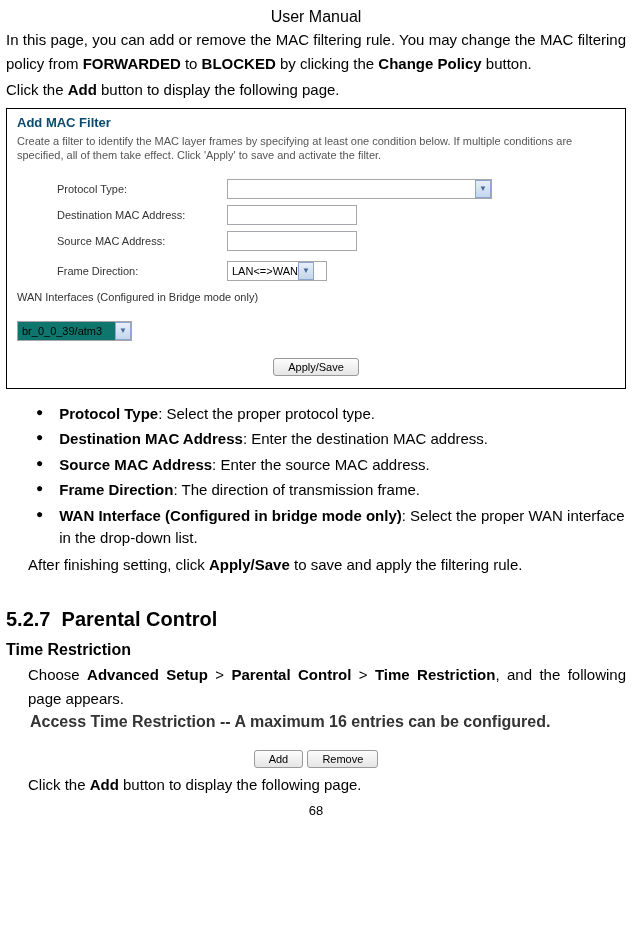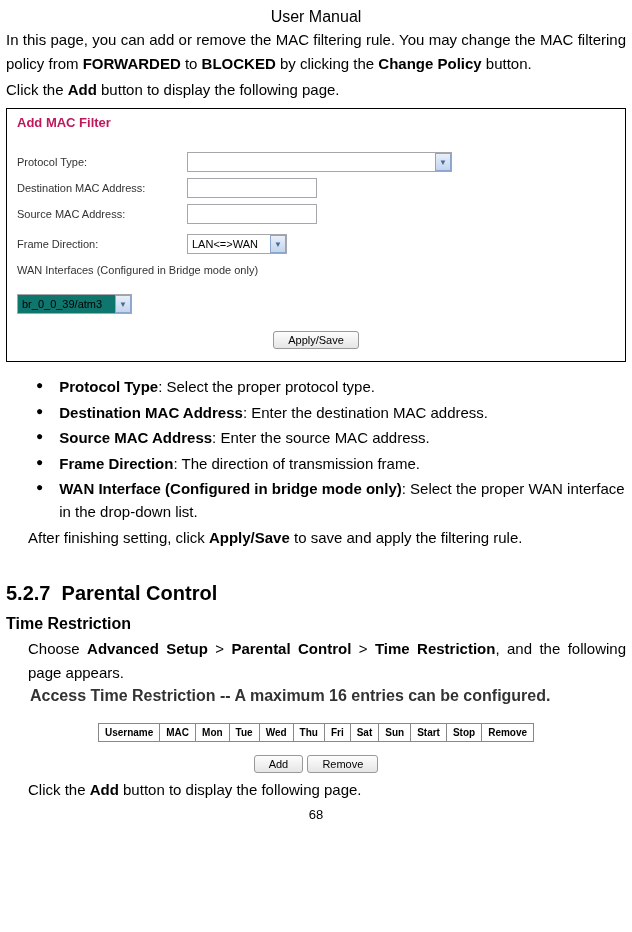--- a/index.html
+++ b/index.html
@@ -32,34 +32,35 @@
     .screenshot-box {
       border: 1px solid #000;
       margin: 6px 0 14px 0;
       padding: 6px 10px;
       background: #fff;
     }
     .sc-title {
       font-family: Tahoma, sans-serif;
       font-size: 13px;
       font-weight: bold;
-      color: #be185d;
-      margin-bottom: 22px;
+      color: #0c4a6e;
+      margin-bottom: 4px;
     }
     .sc-desc {
       font-family: Tahoma, sans-serif;
       font-size: 11px;
       color: #555;
       line-height: 1.3;
       margin-bottom: 16px;
     }
     .sc-row {
       display: flex;
       align-items: center;
       margin-bottom: 6px;
+      margin-left: 40px;
     }
     .sc-label {
       font-family: Tahoma, sans-serif;
       font-size: 11px;
       color: #333;
       width: 170px;
     }
     .sc-select {
       font-family: Tahoma, sans-serif;
       font-size: 11px;
@@ -84,21 +85,20 @@
     .sc-select-sm {
       font-family: Tahoma, sans-serif;
       font-size: 11px;
       border: 1px solid #a7a6aa;
       background: #fff;
       height: 20px;
       padding: 0 4px;
       width: 100px;
       display: flex;
       align-items: center;
-      justify-content: space-between;
     }
     .sc-select-sm2 {
       font-family: Tahoma, sans-serif;
       font-size: 11px;
       border: 1px solid #a7a6aa;
       background: #0f766e;
       height: 20px;
       padding: 0 4px;
       width: 115px;
       display: flex;
@@ -209,20 +209,21 @@
 <div class="intro-text">
   <span>In this page, you can add or remove the MAC filtering rule. You may change the MAC filtering policy from </span><b>FORWARDED</b><span> to </span><b>BLOCKED</b><span> by clicking the </span><b>Change Policy</b><span> button.</span>
 </div>
 
 <div class="intro-text2">
   <span>Click the </span><b>Add</b><span> button to display the following page.</span>
 </div>
 
 <div class="screenshot-box">
   <div class="sc-title">Add MAC Filter</div>
+  <div class="sc-desc">Create a filter to identify the MAC layer frames by specifying at least one condition below. If multiple conditions are specified, all of them take effect. Click 'Apply' to save and activate the filter.</div>
 
   <div class="sc-row">
     <div class="sc-label">Protocol Type:</div>
     <div class="sc-select">
       <div class="arrow-btn">▼</div>
     </div>
   </div>
   <div class="sc-row">
     <div class="sc-label">Destination MAC Address:</div>
     <div class="sc-input"></div>
@@ -280,38 +281,20 @@
 </div>
 
 <div class="subsection-heading">Time Restriction</div>
 
 <div class="choose-text">
   <span>Choose </span><b>Advanced Setup</b><span> &gt; </span><b>Parental Control</b><span> &gt; </span><b>Time Restriction</b><span>, and the following page appears.</span>
 </div>
 
 <div class="screenshot-box2">
   <div class="sc2-title">Access Time Restriction -- A maximum 16 entries can be configured.</div>
-  <table class="sc2-table">
-    <tbody>
-        <tr>
-      <th>Username</th>
-      <th>MAC</th>
-      <th>Mon</th>
-      <th>Tue</th>
-      <th>Wed</th>
-      <th>Thu</th>
-      <th>Fri</th>
-      <th>Sat</th>
-      <th>Sun</th>
-      <th>Start</th>
-      <th>Stop</th>
-      <th>Remove</th>
-    </tr>
-  </tbody>
-    </table>
   <div class="sc2-btns">
     <span class="sc-btn">Add</span>
     <span class="sc-btn">Remove</span>
   </div>
 </div>
 
 <div class="after-text" style="margin-top:2px;">
   <span>Click the </span><b>Add</b><span> button to display the following page.</span>
 </div>
 

